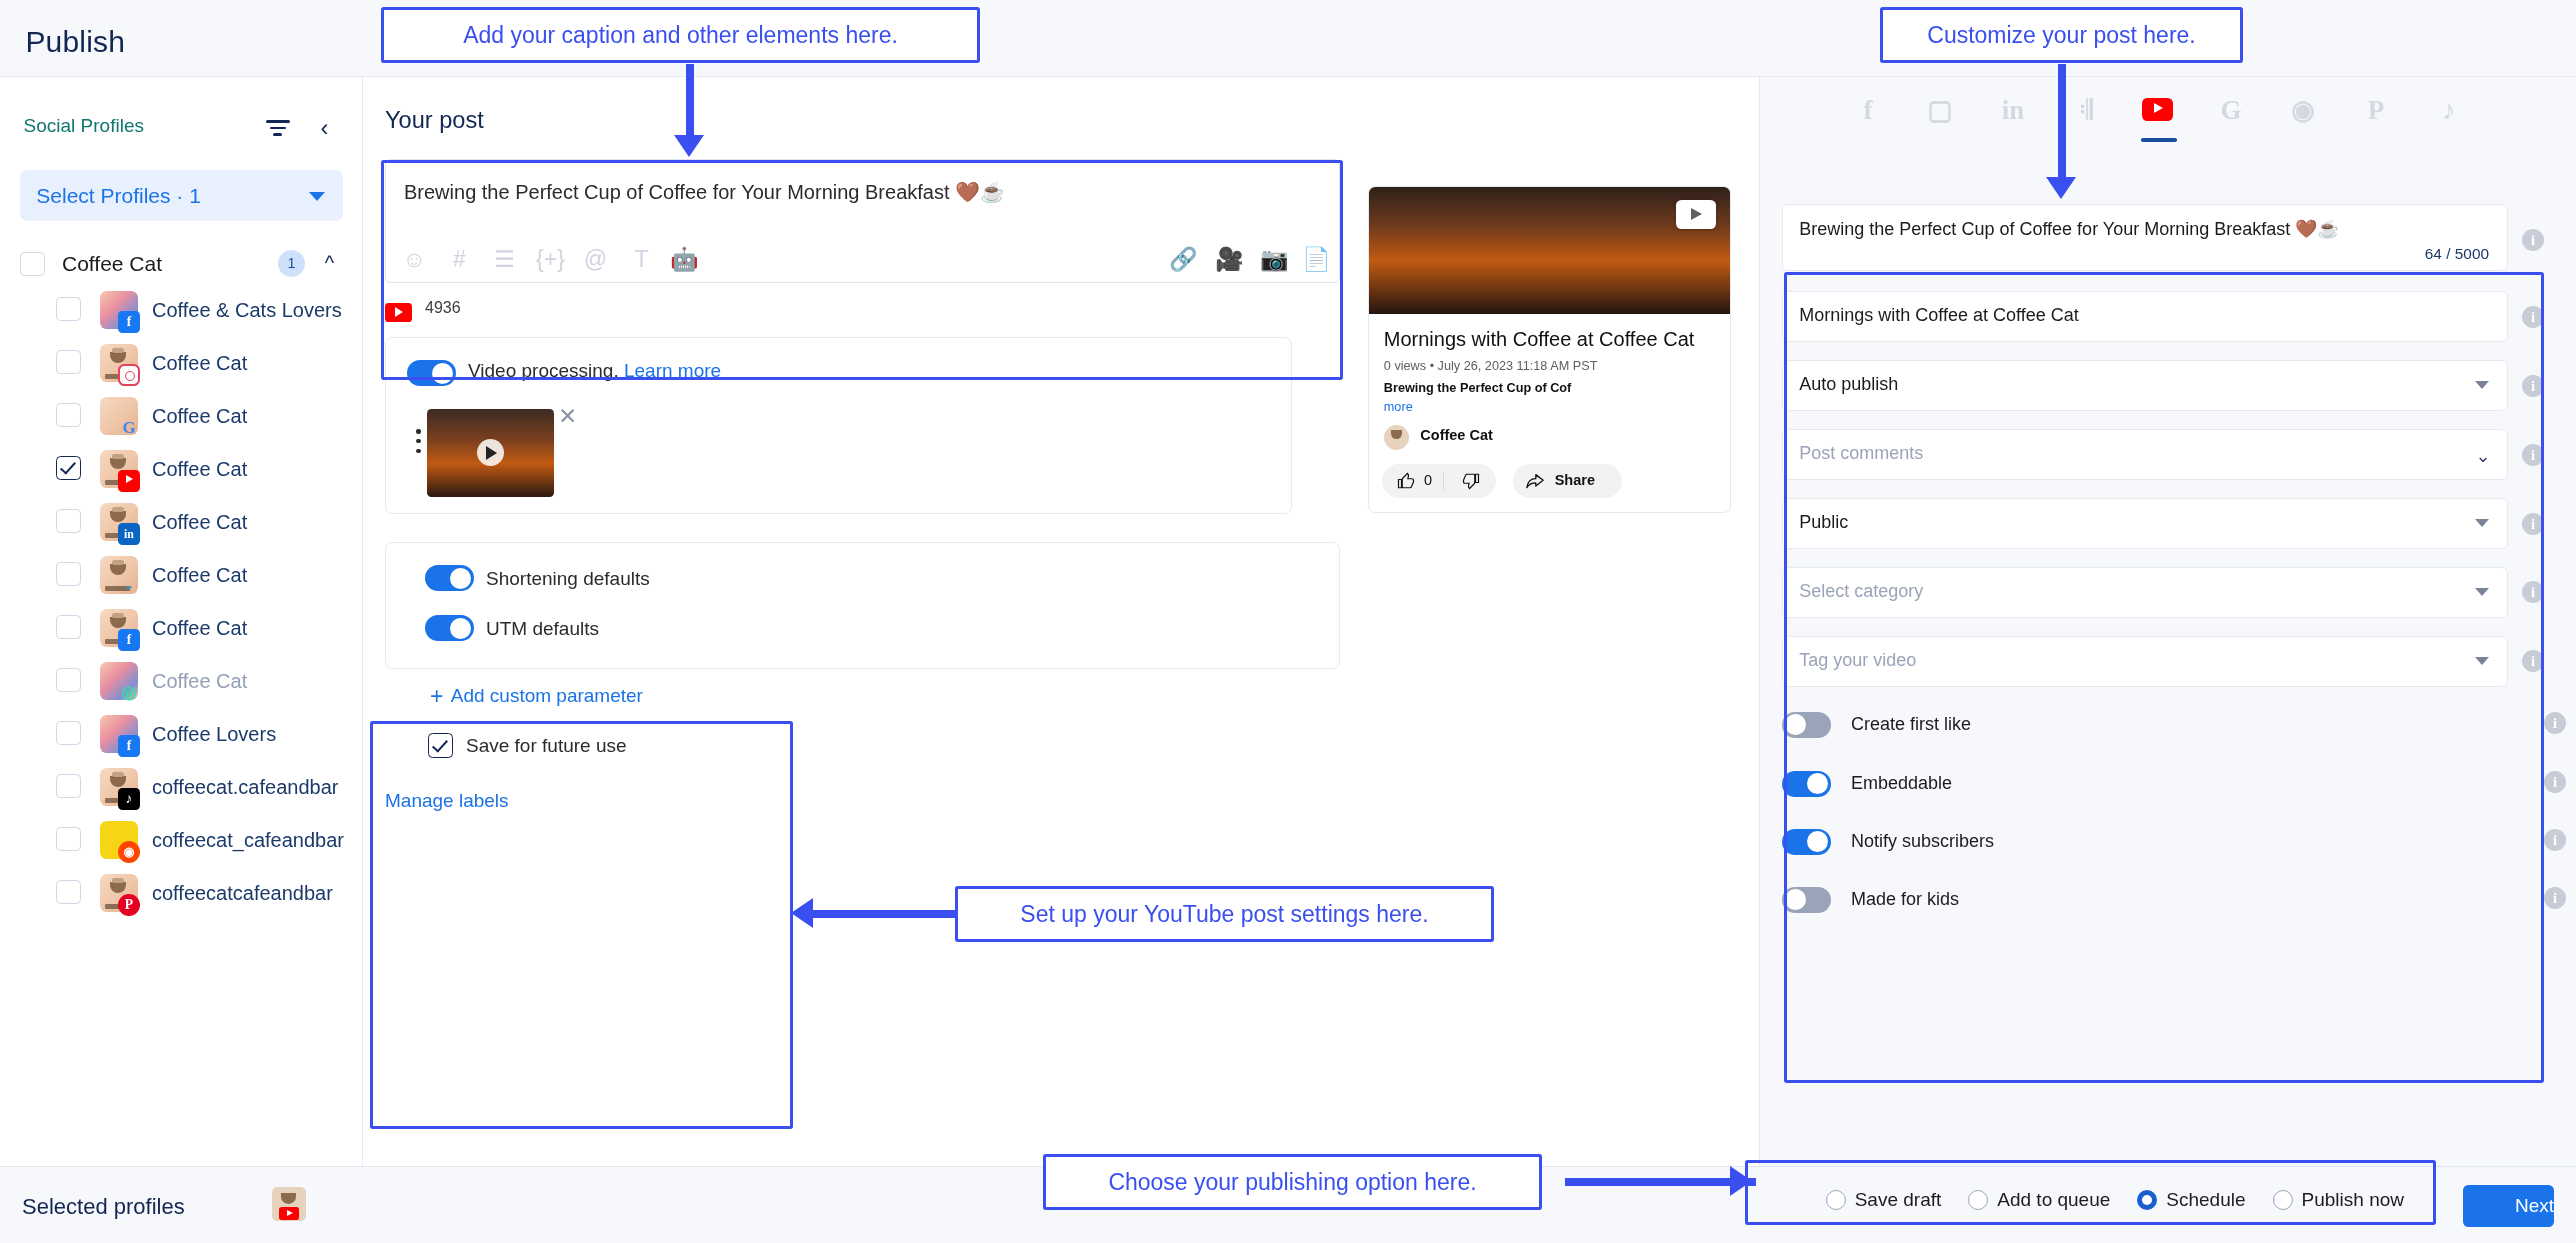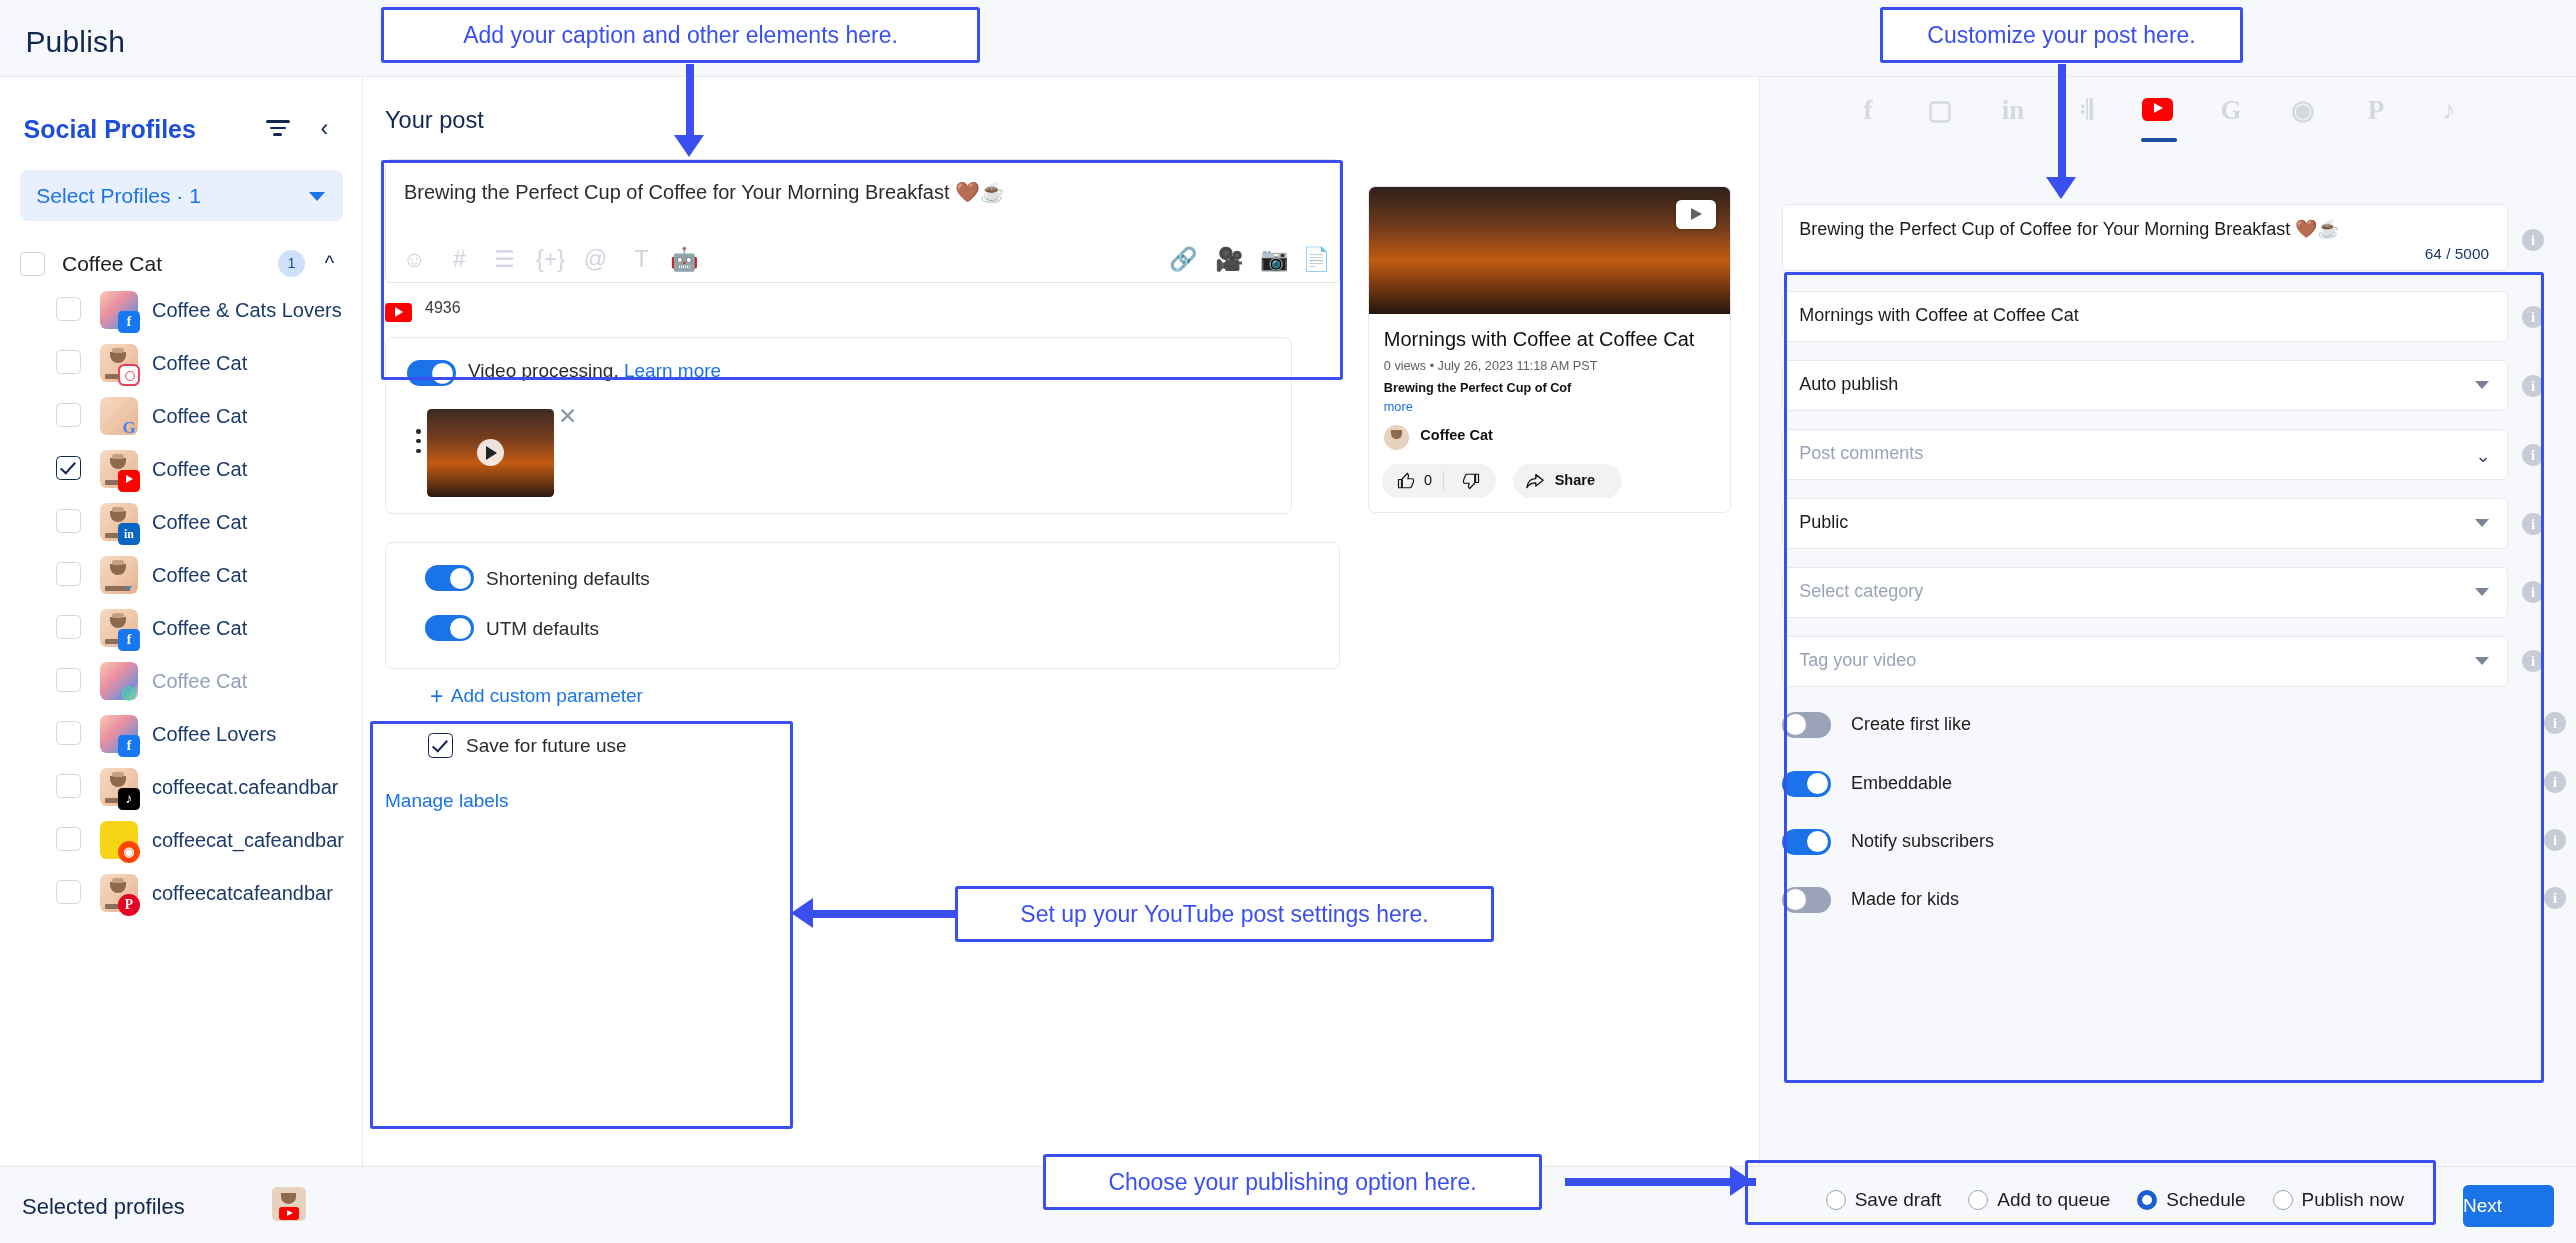--- a/index.html
+++ b/index.html
@@ -22,21 +22,21 @@
   }
 
   
   .sidebar {
     position: absolute; left: 0; top: 77px; width: 363px; height: 1089px;
     background: #ffffff; border-right: 0.9px solid #e8eaf0;
   }
   .sb-head {
     position: absolute; left: 23.6px; top: 38px; width: 318px; height: 33px;
   }
-  .sb-head .lbl { font-size: 25px; color: #1d4ed8; font-weight: bold; }
+  .sb-head .lbl { font-size: 19px; color: #0f766e; }
   .sb-head .filter-icon {
     position: absolute; right: 52px; top: 5.4px; width: 23.6px; height: 18px;
   }
   .sb-head .filter-icon i {
     display: block; background: #122752; height: 2.7px; border-radius: 1.8px; margin: 0 auto 3.6px;
   }
   .sb-head .filter-icon i:nth-child(1) { width: 23.6px; }
   .sb-head .filter-icon i:nth-child(2) { width: 16.3px; }
   .sb-head .filter-icon i:nth-child(3) { width: 9px; }
   .sb-head .collapse-icon {
@@ -401,21 +401,21 @@
   .radio-item:first-child { margin-left: 0; }
   .rdo {
     display: inline-block; width: 20px; height: 20px; border-radius: 50%;
     border: 1.8px solid #9aa3b8; vertical-align: middle; position: relative; background: #fff;
   }
   .rdo.sel { border-color: #1a5fd0; border-width: 5.4px; }
   .radio-item .rl { font-size: 19px; color: #1c1c1c; margin-left: 9px; vertical-align: middle; }
   .next-btn {
     position: absolute; right: 22px; top: 18px; width: 91px; height: 42px;
     background: #1a73e8; border-radius: 5.4px; color: #fff; font-size: 19px;
-    text-align: left; line-height: 42px; cursor: pointer;
+    text-align: right; line-height: 42px; cursor: pointer;
   }
 
   
   .anno-box {
     position: absolute; border: 3.6px solid #3a4ff0; background: #fff;
     border-radius: 2.7px; color: #3a4ff0; font-size: 23px;
     display: flex; align-items: center; justify-content: center; z-index: 60;
   }
   .hl {
     position: absolute; border: 3.6px solid #3a4ff0; border-radius: 2.7px;

